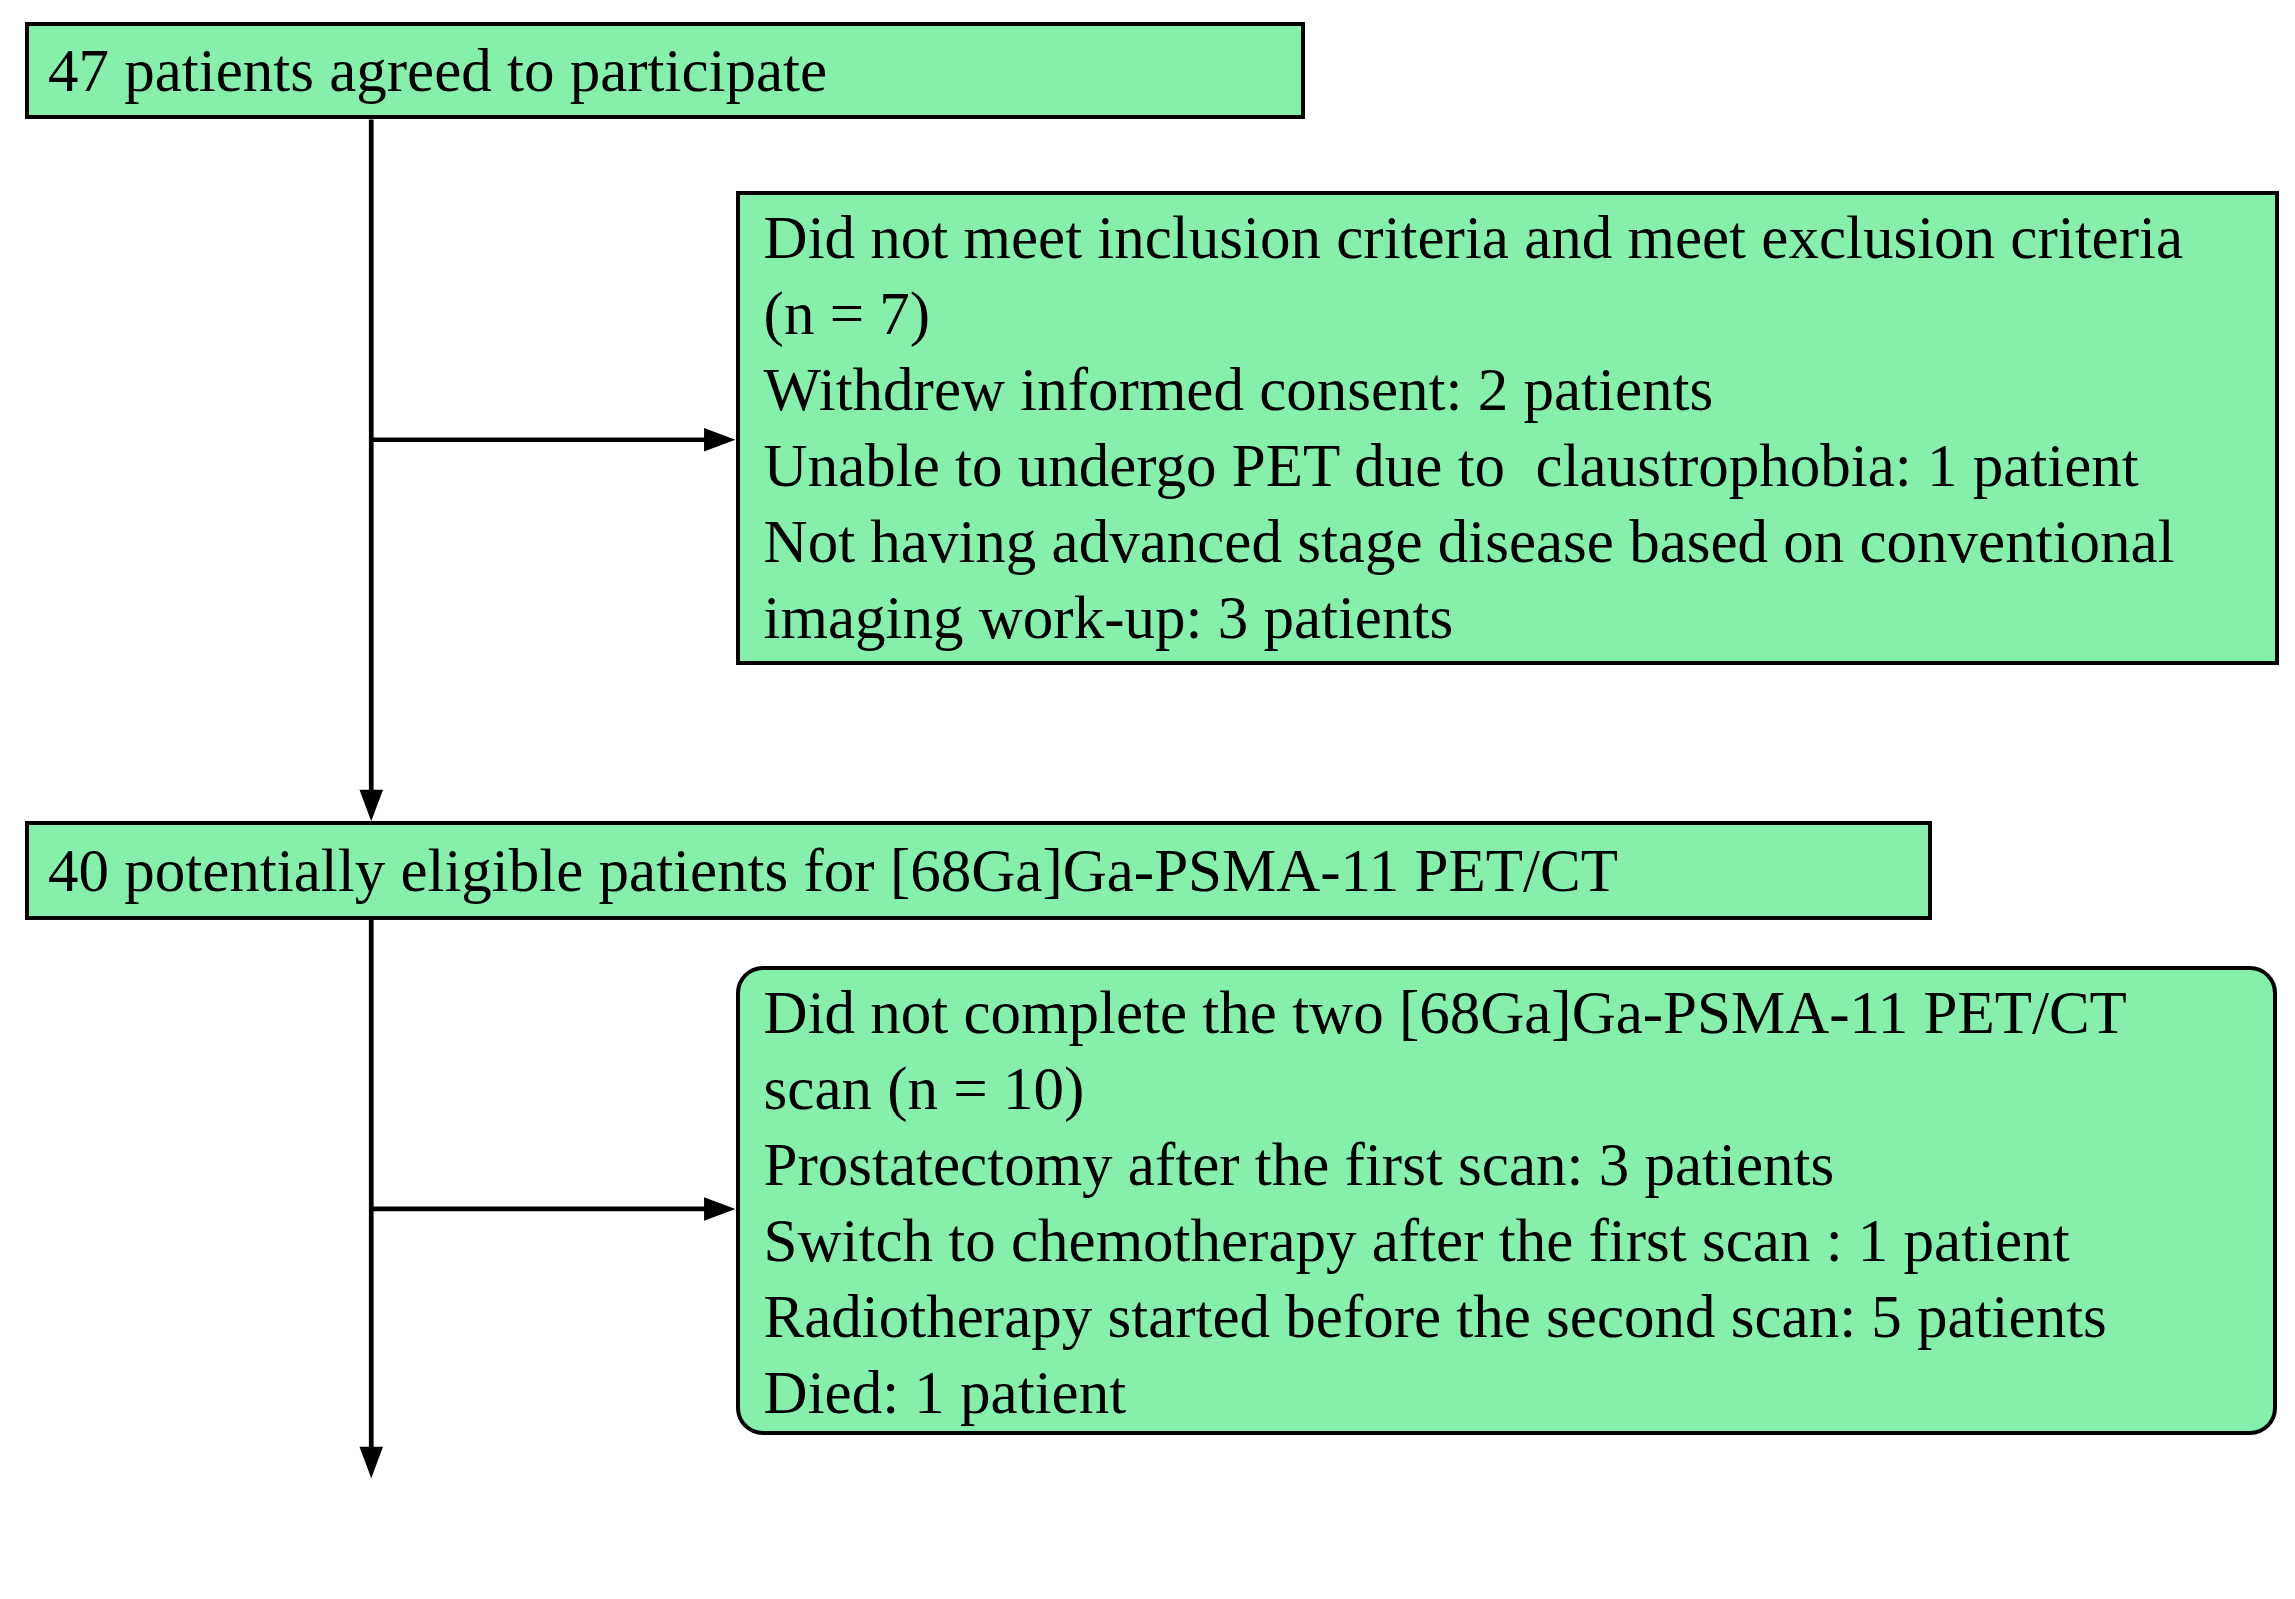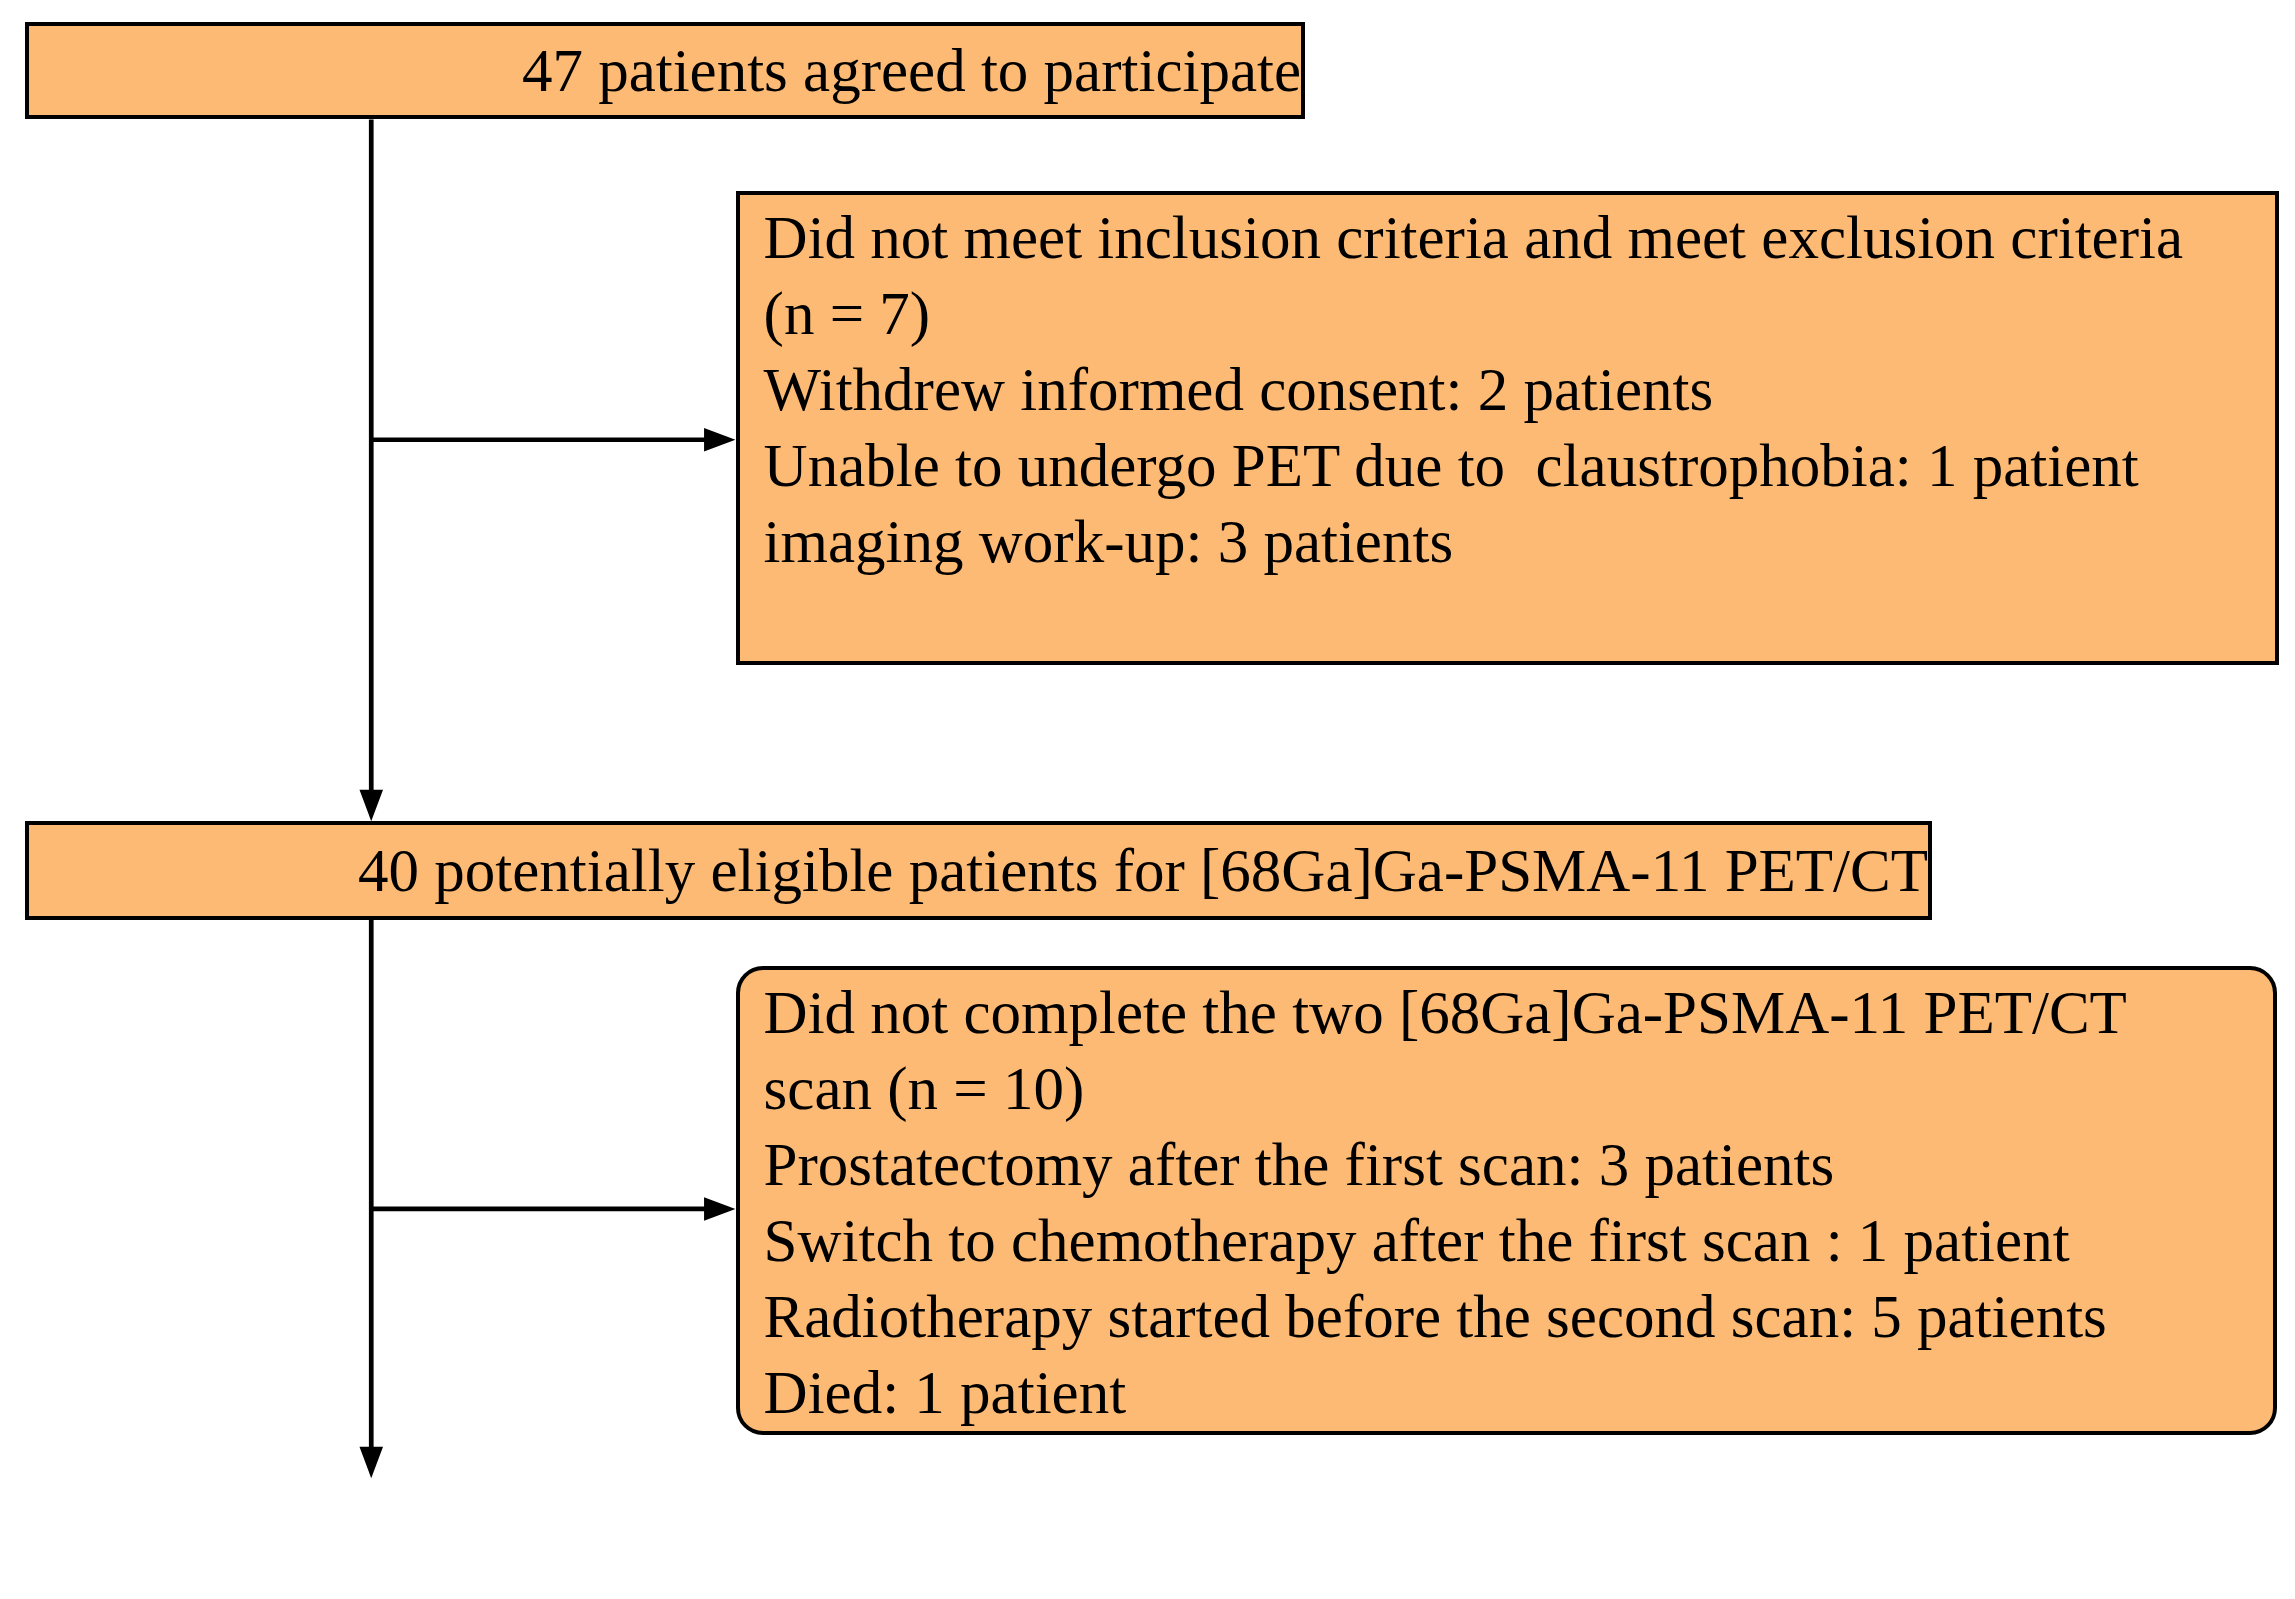--- a/index.html
+++ b/index.html
@@ -19,24 +19,23 @@
   .arrow-layer {
     position: absolute;
     left: 0;
     top: 0;
     width: 2295px;
     height: 1600px;
     pointer-events: none;
   }
   .node {
     position: absolute;
-    background: #fdba74;
+    background: #86efac;
     border: 4.7px solid #000000;
     box-sizing: border-box;
-    justify-content: flex-end;
   }
   .node.main {
     display: flex;
     align-items: center;
     padding-left: 19px;
     font-size: 61px;
     white-space: nowrap;
   }
   .node.side {
     padding: 4.7px 0 0 23.6px;
@@ -79,20 +78,21 @@
 
   <div class="node main" id="box-agreed">
     <span>47 patients agreed to participate</span>
   </div>
 
   <div class="node side" id="box-not-eligible">
     <div class="tline">Did not meet inclusion criteria and meet exclusion criteria</div>
     <div class="tline">(n = 7)</div>
     <div class="tline">Withdrew informed consent: 2 patients</div>
     <div class="tline">Unable to undergo PET due to  claustrophobia: 1 patient</div>
+    <div class="tline">Not having advanced stage disease based on conventional</div>
     <div class="tline">imaging work-up: 3 patients</div>
   </div>
 
   <div class="node main" id="box-eligible">
     <span>40 potentially eligible patients for [68Ga]Ga-PSMA-11 PET/CT</span>
   </div>
 
   <div class="node side" id="box-not-completed">
     <div class="tline">Did not complete the two [68Ga]Ga-PSMA-11 PET/CT</div>
     <div class="tline">scan (n = 10)</div>

